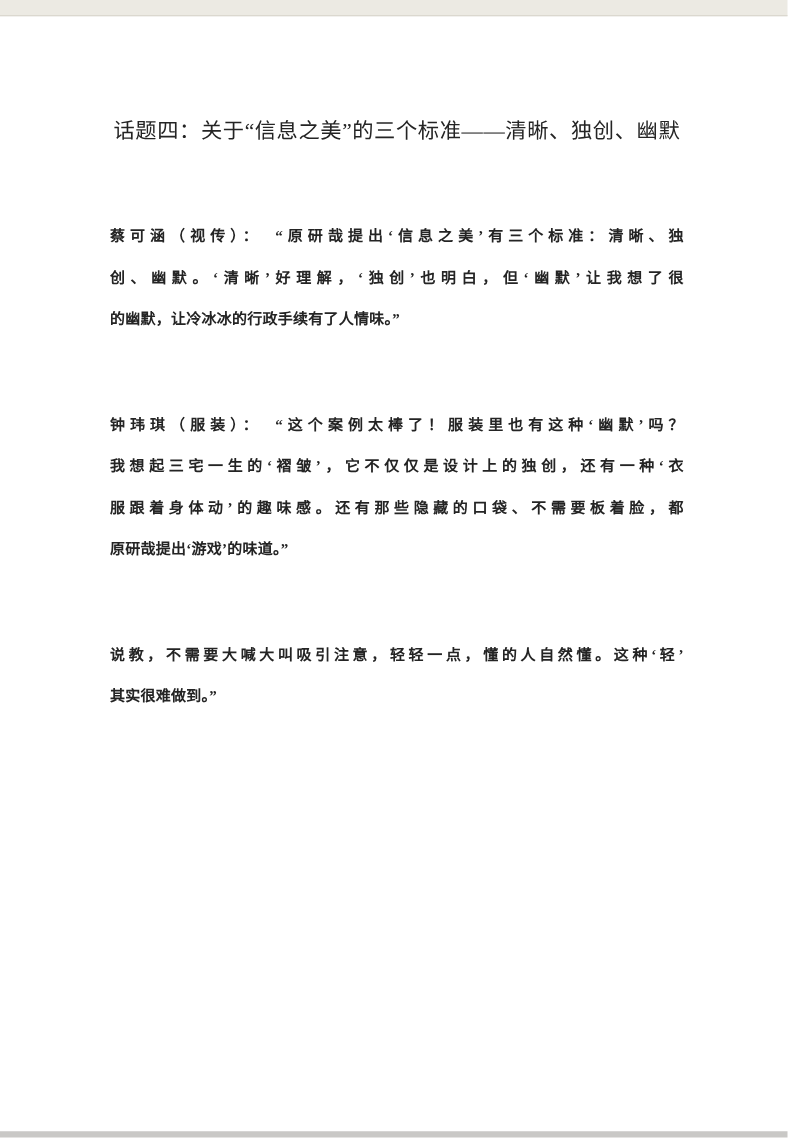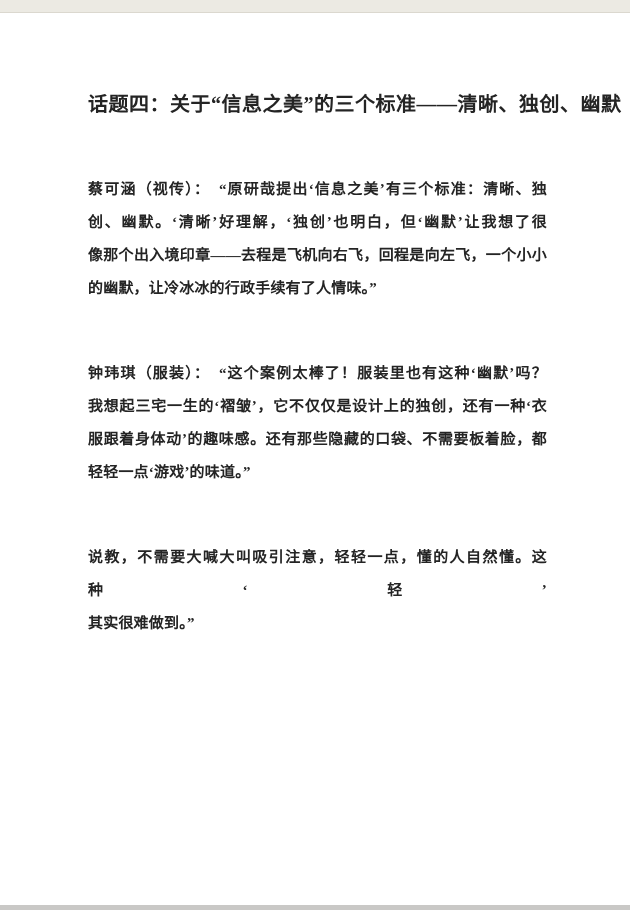--- a/index.html
+++ b/index.html
@@ -22,28 +22,28 @@
   .top-strip{
     position:absolute;top:0;left:0;right:0;height:12px;
     background:var(--top-strip);
     border-bottom:1px solid var(--top-strip-border);
   }
   .doc-page{
     position:absolute;top:13px;left:88px;width:459px;
   }
   .doc-title{
     margin:75px 0 52px 0;
-    font-size:20px;font-weight:700;line-height:33px;
+    font-size:17px;font-weight:400;line-height:33px;
     letter-spacing:0.5px;
-    text-align:left;
+    text-align:center;
     white-space:nowrap;
   }
   .para{margin:0 0 52px 0;}
   .t-line{
-    font-size:15px;
+    font-size:12px;
     line-height:33px;
     font-weight:600;
     text-align:justify;
     text-align-last:justify;
     -moz-text-align-last:justify;
     letter-spacing:0.2px;
   }
   .t-line.last{
     text-align-last:left;
     -moz-text-align-last:left;
@@ -60,29 +60,28 @@
 
   <div class="top-strip"></div>
 
   <div class="doc-page">
 
     <div class="doc-title">话题四：关于“信息之美”的三个标准——清晰、独创、幽默</div>
 
     <div class="para">
       <div class="t-line">蔡可涵（视传）：　“原研哉提出‘信息之美’有三个标准：清晰、独</div>
       <div class="t-line">创、幽默。‘清晰’好理解，‘独创’也明白，但‘幽默’让我想了很</div>
-      <div class="t-line">像那个出入境印章——去程是飞机向右飞，回程是向左飞，一个小小</div>
       <div class="t-line last">的幽默，让冷冰冰的行政手续有了人情味。”</div>
     </div>
 
     <div class="para">
       <div class="t-line">钟玮琪（服装）：　“这个案例太棒了！服装里也有这种‘幽默’吗？</div>
       <div class="t-line">我想起三宅一生的‘褶皱’，它不仅仅是设计上的独创，还有一种‘衣</div>
       <div class="t-line">服跟着身体动’的趣味感。还有那些隐藏的口袋、不需要板着脸，都</div>
-      <div class="t-line last">轻轻一点‘游戏’的味道。”</div>
+      <div class="t-line last">原研哉提出‘游戏’的味道。”</div>
     </div>
 
 
     <div class="para">
       <div class="t-line">说教，不需要大喊大叫吸引注意，轻轻一点，懂的人自然懂。这种‘轻’</div>
       <div class="t-line last">其实很难做到。”</div>
     </div>
 
   </div>
 

